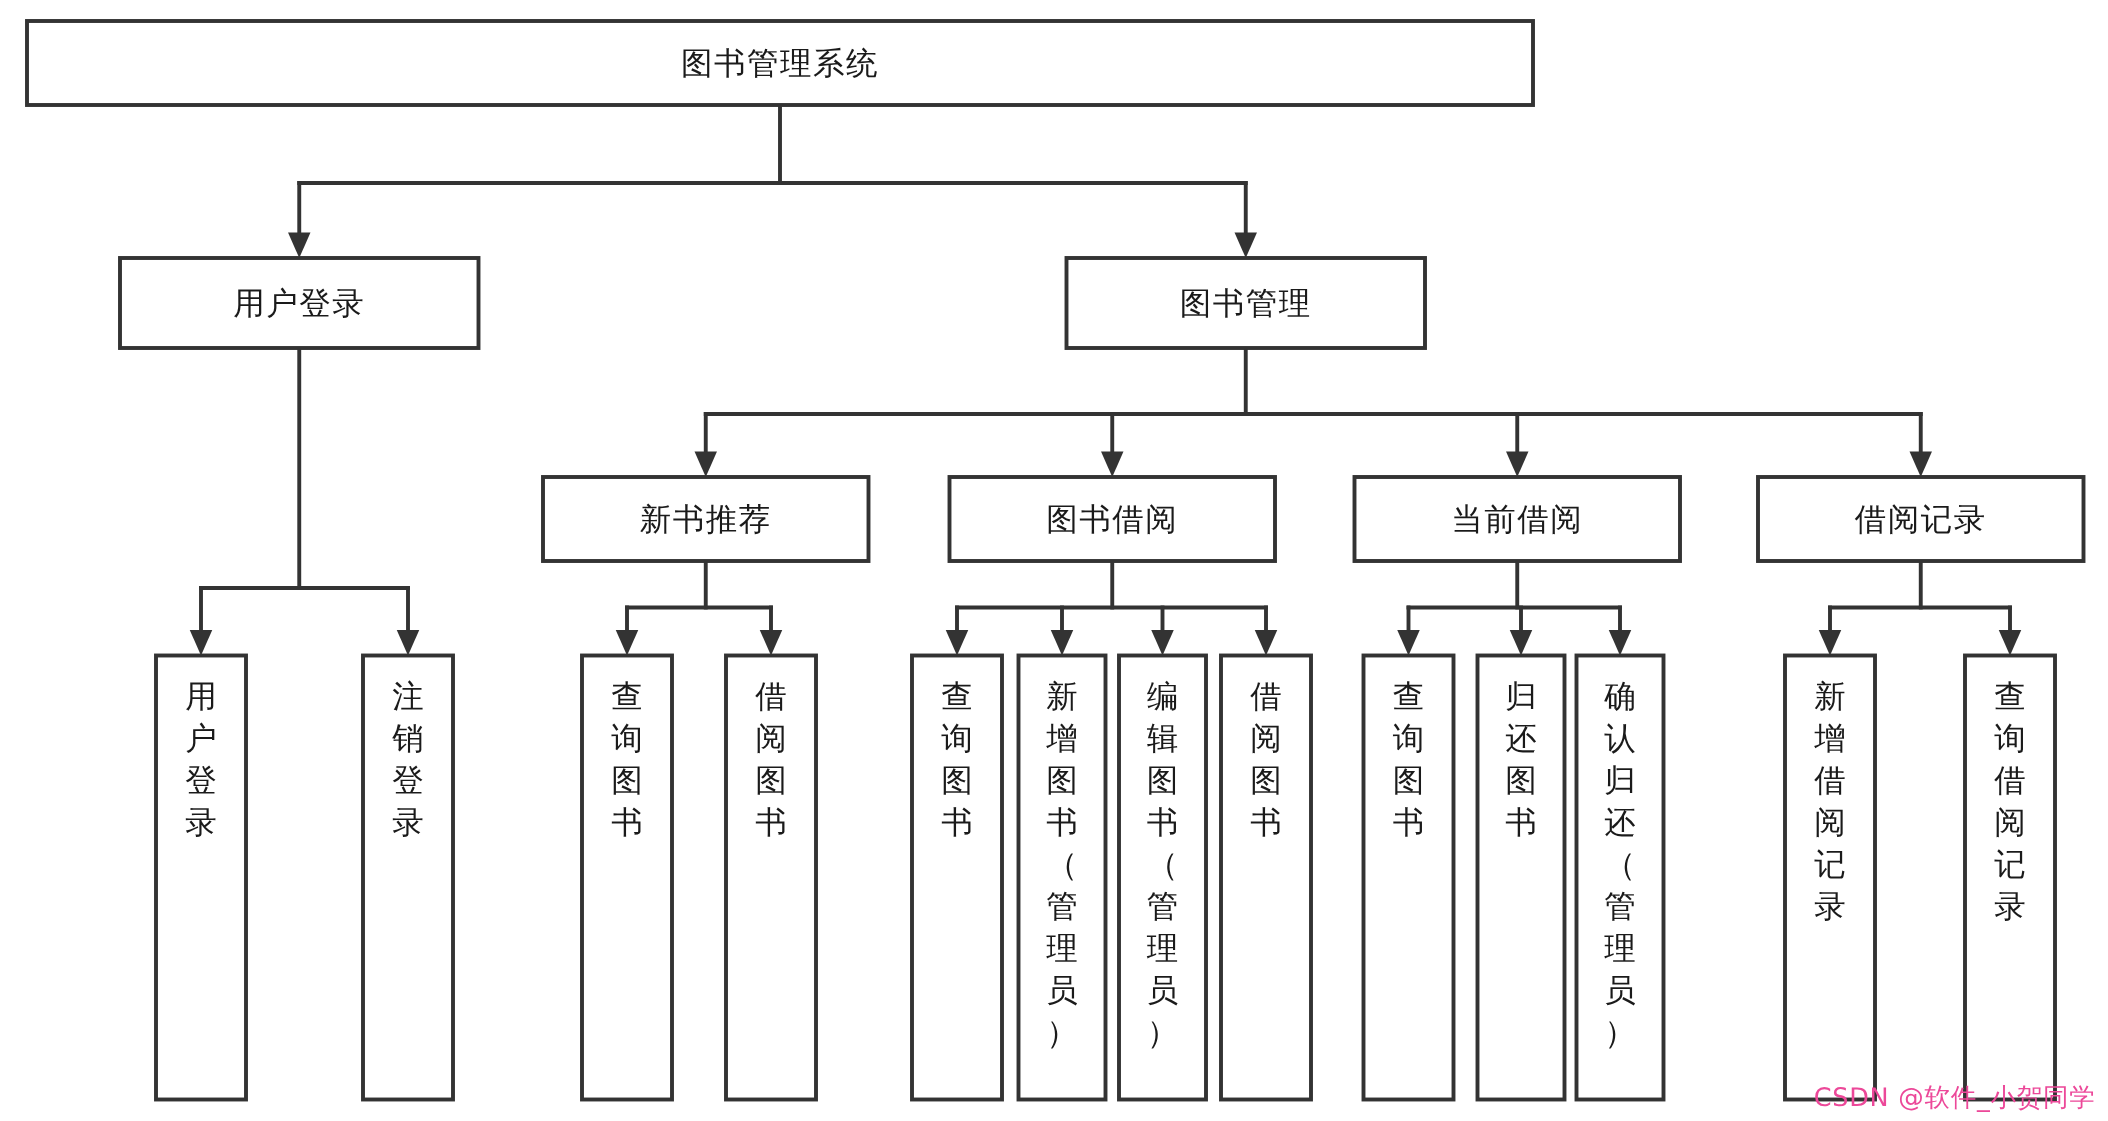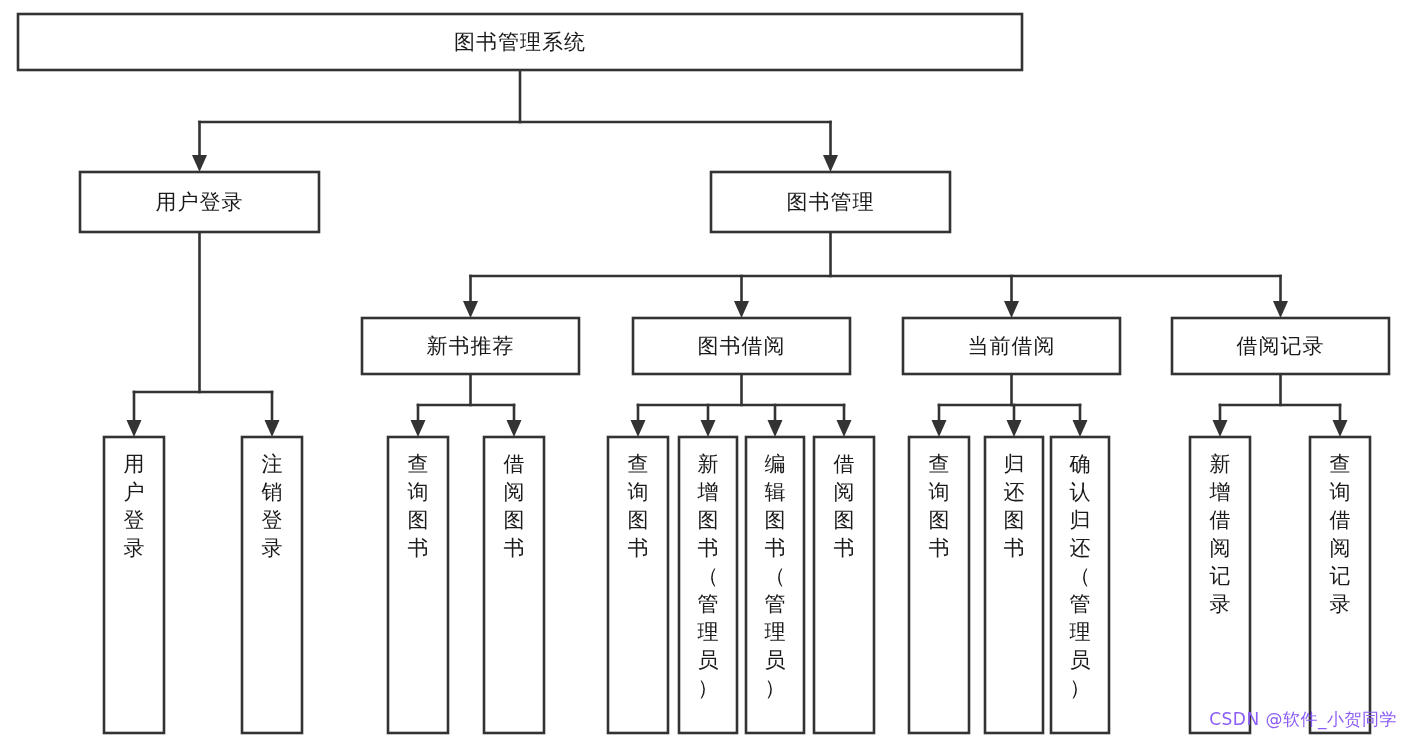--- a/index.html
+++ b/index.html
@@ -39,24 +39,24 @@
     fill: none;
     stroke-linecap: square;
   }
   .arrow-head {
     fill: #333333;
     stroke: none;
   }
   .watermark {
     position: absolute;
     right: 8px;
-    bottom: 16px;
+    bottom: 4px;
     font-family: "DejaVu Sans", "Liberation Sans", sans-serif;
     font-size: 17px;
-    color: #8b5cf6;
+    color: #ec4899;
     white-space: nowrap;
     letter-spacing: 0.5px;
     pointer-events: none;
   }
 </style>
 </head>
 <body>
 
 <div id="diagram-root">
 

